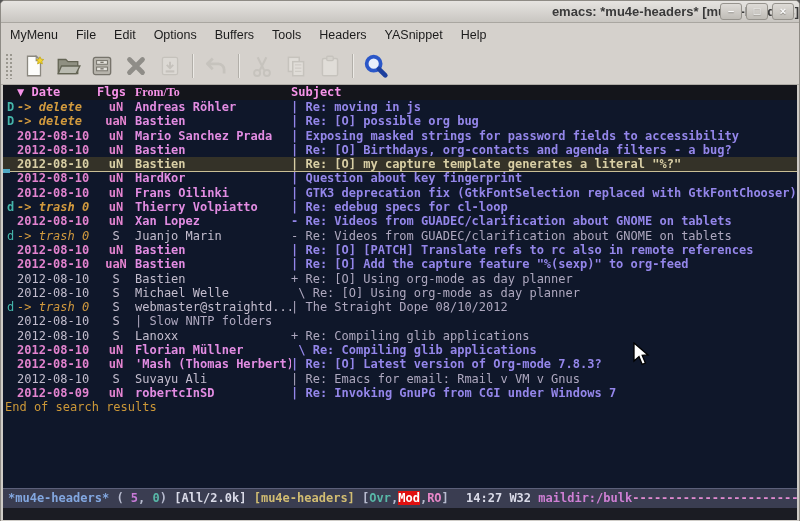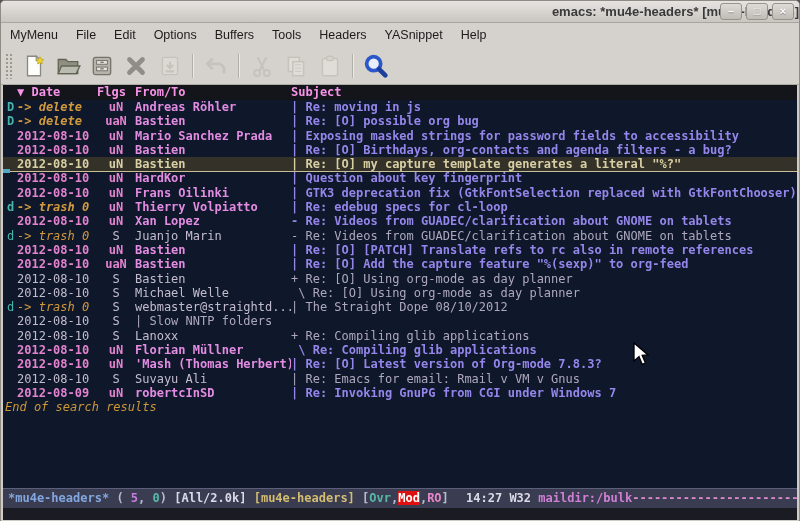--- a/index.html
+++ b/index.html
@@ -60,21 +60,21 @@
     font-family:"DejaVu Sans Mono", monospace; font-size:12px;
     overflow:hidden;
   }
   .header-line {
     height:15px; line-height:15px; background:#14151b;
     color:#f793e8; font-weight:bold; white-space:pre; display:flex;
   }
   .hl-marker { width:14px; }
   .hl-date { width:80px; }
   .hl-flags { width:38px; }
-  .hl-from { width:156px; }
+  .hl-from { width:156px;font-family:Liberation Serif, serif; }
   .rows { }
   .row {
     height:14.3px; line-height:14.3px; display:flex; white-space:pre; position:relative;
   }
   .row span { overflow:hidden; }
   .c-marker { width:14px; padding-left:4px; color:#45b5ab; flex:none; }
   .c-date   { width:80px; flex:none; }
   .c-flags  { width:38px; flex:none;text-align:center; }
   .c-from   { width:156px; flex:none; }
   .c-subject{ flex:1; }
@@ -85,21 +85,21 @@
   .read .c-date, .read .c-flags, .read .c-from { color:#c2bccd; }
   .read .c-subject { color:#aea8bf; }
   .action { color:#d29a3e !important; font-style:italic; }
   .current { background:#343228; box-shadow:0 1px 0 #c9bf96; }
   .current span { color:#d9cfa5 !important; }
   .current::after {
     content:""; position:absolute; left:0; bottom:-2px; width:7px; height:4px;
     background:#4fa8c4;
   }
   .end-line {
-    height:14.3px; line-height:14.3px; color:#cc9838; font-style:italic; padding-left:2px;
+    height:14.3px; line-height:14.3px; color:#cc9838; padding-left:2px;
     white-space:pre;
   }
   .spacer { flex:1; }
   
   .modeline {
     height:20px; line-height:19px; background:#3a3d51; border-top:1px solid #5c607a;
     padding-left:5px; white-space:pre; overflow:hidden;
     font-weight:bold; font-size:12px; color:#b8bcd0;
   }
   .seg-buffer { color:#82a7e0; }

